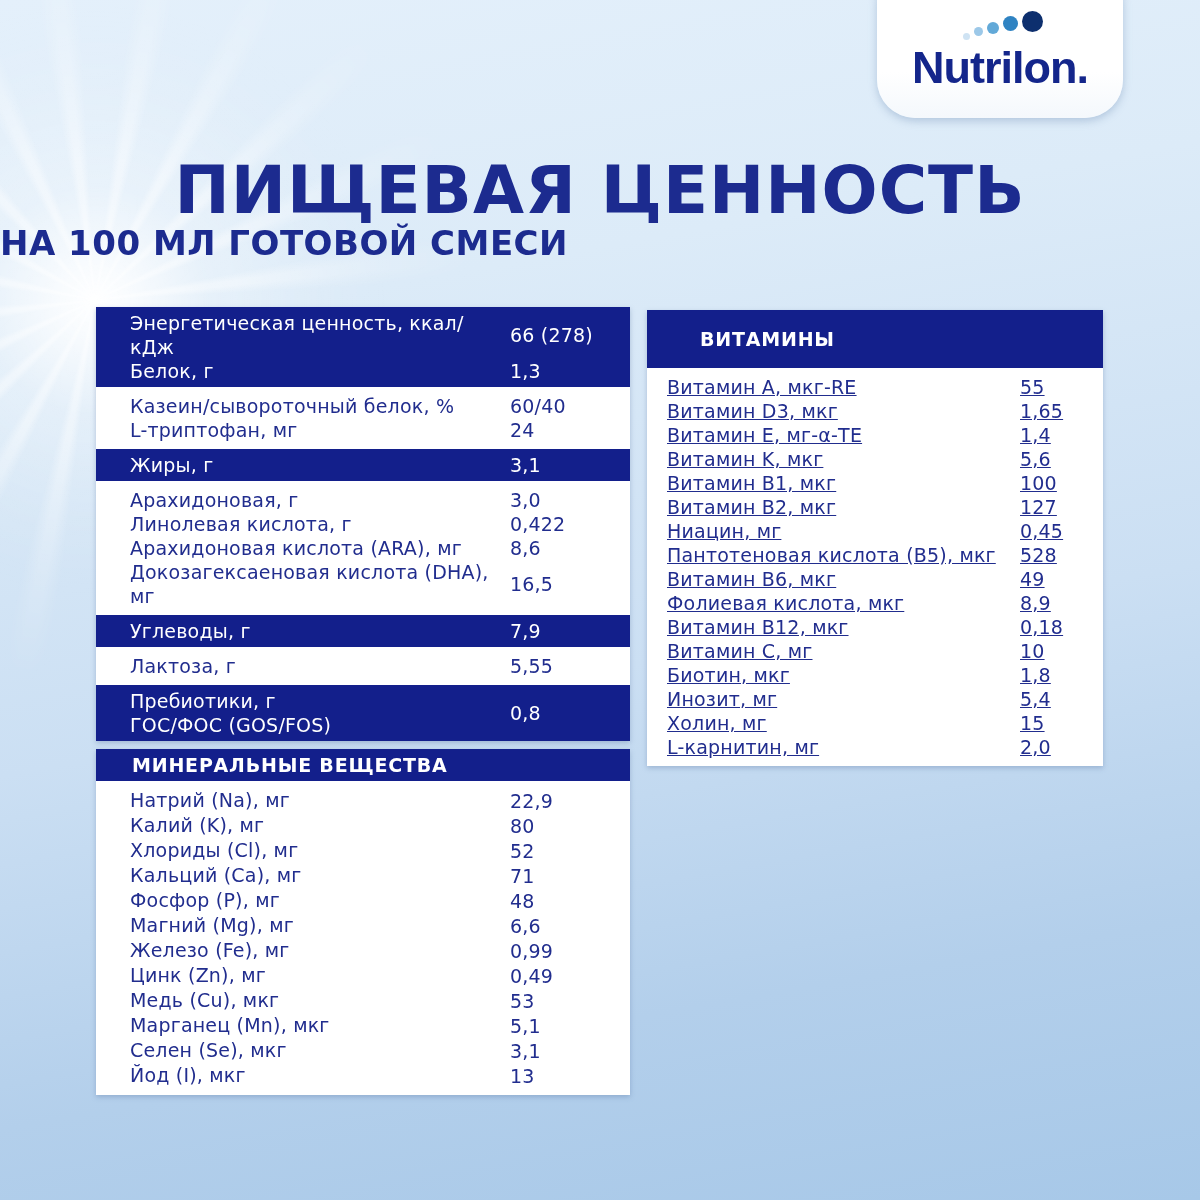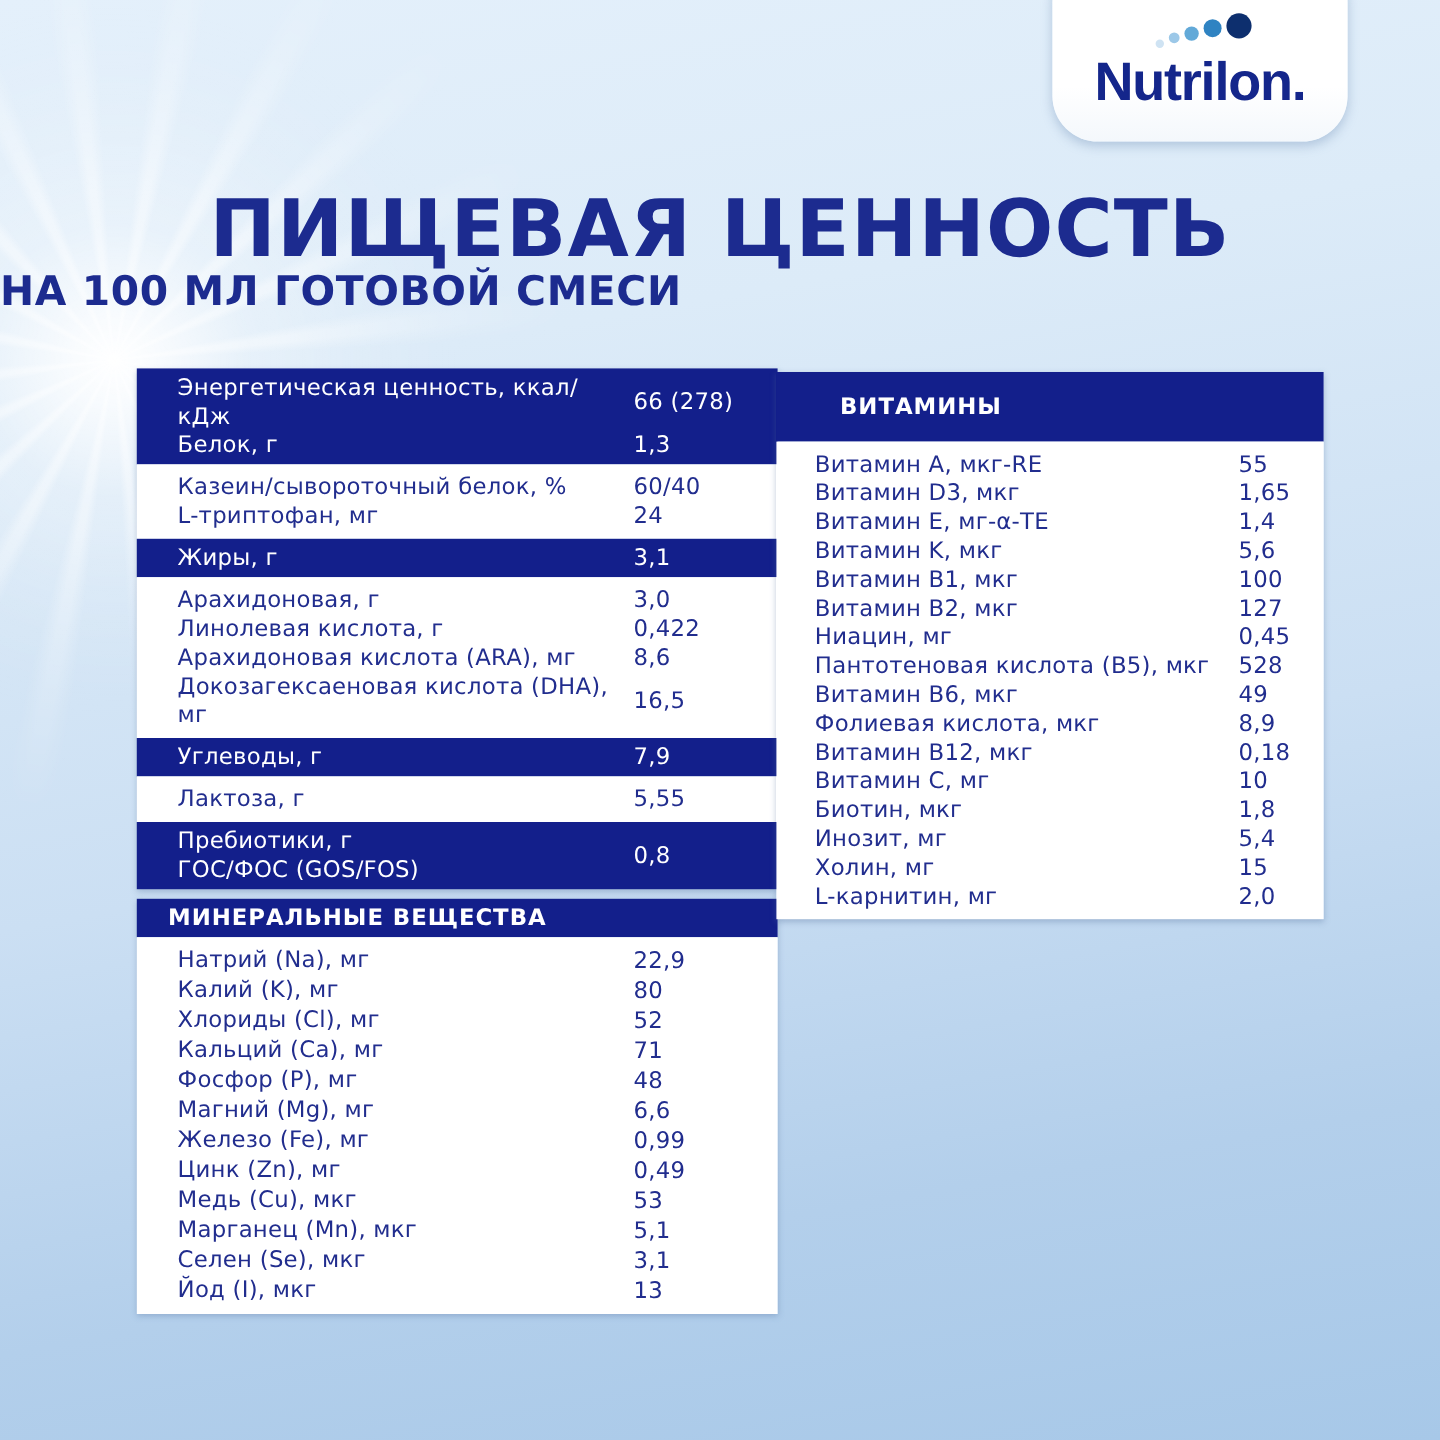--- a/index.html
+++ b/index.html
@@ -49,42 +49,42 @@
     font-size:66px; font-weight:700; letter-spacing:1px;
     color:var(--title-navy,#1c2b8f);
   }
   .subtitle {
     position:absolute; top:223px; left:0; width:100%; 
     font-size:34px; font-weight:700; letter-spacing:.5px;
     color:var(--title-navy,#1c2b8f);
   }
 
   
-  .col-left  { position:absolute; left:96px;  top:307px; width:534px;margin-left:18px; }
+  .col-left  { position:absolute; left:96px;  top:307px; width:534px; }
   .col-right { position:absolute; left:647px; top:310px; width:456px; }
   .block { box-shadow:0 2px 5px rgba(80,110,155,.35); }
   .minerals-block { margin-top:8px; }
 
   .band.navy  { background:var(--navy-band,#131f8b); color:#ffffff; padding:4px 0; }
   .band.white { background:#ffffff; color:var(--text-navy,#212d8e); padding:7px 0; }
 
   .header-band { display:flex; align-items:center; padding:9px 0; }
   .vitamins-block .header-band { padding:17px 17px; }
   .header-band span {
-    padding-left:26px; font-size:19px; font-weight:700; letter-spacing:.8px; line-height:24px;
+    padding-left:36px; font-size:19px; font-weight:700; letter-spacing:.8px; line-height:24px;
   }
   .vitamins-block .header-band span { padding-left:36px; }
 
   .trow {
     display:grid; grid-template-columns:380px 1fr; align-items:center;
     padding-left:34px; min-height:24px;
     font-size:19px; font-weight:500; letter-spacing:.2px;
   }
   .minerals-block .trow { min-height:25px; }
-  .vitamins-block .trow { grid-template-columns:353px 1fr; padding-left:32px; }
+  .vitamins-block .trow { grid-template-columns:353px 1fr; padding-left:20px;text-decoration:underline; }
   .tlabel { white-space:pre-line; line-height:24px; padding-right:6px; }
   .minerals-block .tlabel { line-height:25px; }
   .tvalue { line-height:24px; }
 </style>
 </head>
 <body>
 
 <div class="page">
   <div class="sunburst"></div>
 

